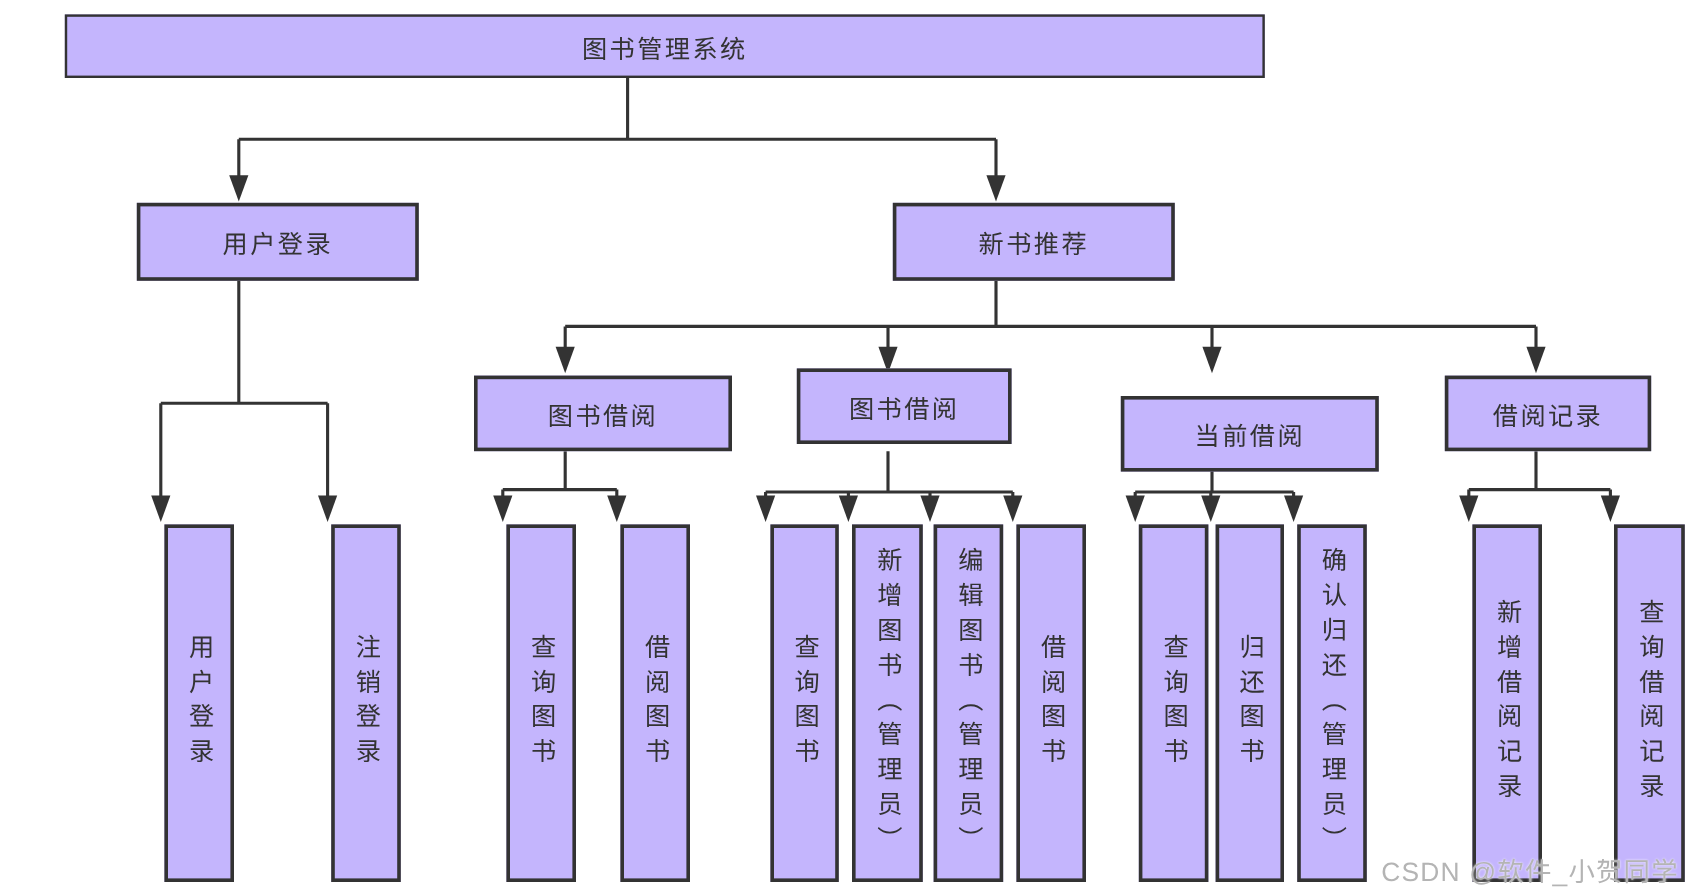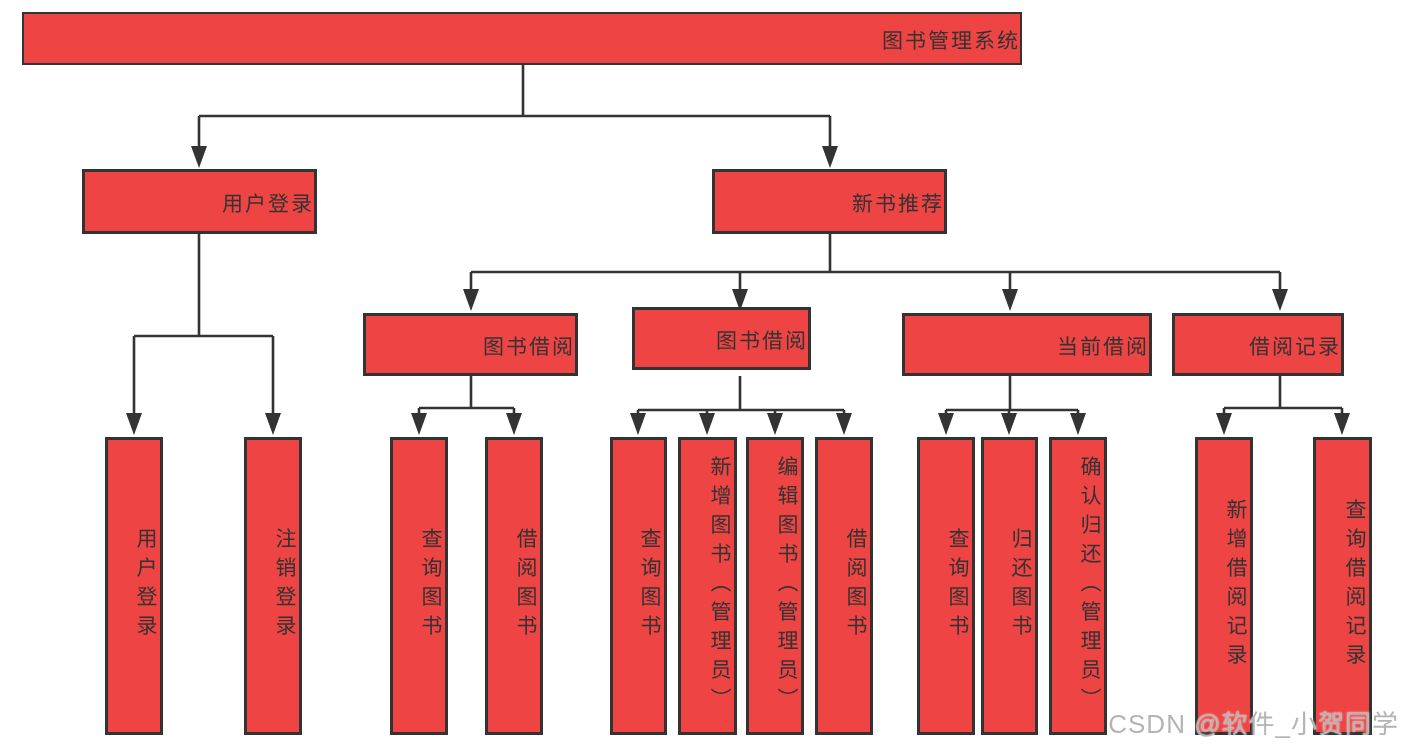--- a/index.html
+++ b/index.html
@@ -8,46 +8,47 @@
     width:1405px;height:747px;
     background:#ffffff;
     overflow:hidden;
     font-family:"Liberation Serif", serif;
     color:#333333;
   }
   .wires{position:absolute;left:0;top:0;}
   .node{
     position:absolute;
     box-sizing:border-box;
-    background:#ef4444;
+    background:#c4b5fd;
     border:3px solid #333333;
     display:flex;
     align-items:center;
-    justify-content:flex-end;
+    justify-content:center;
     text-align:center;
+    margin-left:32px;
   }
   .node.root{border-width:2px;}
   .node span{
     font-size:21px;
     letter-spacing:2px;
     color:#333333;
     white-space:nowrap;
   }
   .node.leaf span{
     writing-mode:vertical-rl;
     text-orientation:mixed;
     letter-spacing:8px;
     white-space:normal;
   }
   .watermark{
     position:absolute;
     right:6px;
     bottom:7px;
     font-family:"Liberation Sans", sans-serif;
-    font-size:26px;
+    font-size:22px;
     color:#b4b4b4;
     text-shadow:0 0 2px #ffffff;
     letter-spacing:1px;
     z-index:5;
   }
 </style>
 </head>
 <body>
 
 <div class="canvas">
@@ -119,21 +120,21 @@
   <div class="node" style="left:712px;top:169px;width:235px;height:65px">
     <span>新书推荐</span>
   </div>
 
   <div class="node" style="left:363px;top:313px;width:215px;height:63px">
     <span>图书借阅</span>
   </div>
   <div class="node" style="left:632px;top:307px;width:179px;height:63px">
     <span>图书借阅</span>
   </div>
-  <div class="node" style="left:902px;top:313px;width:250px;height:63px">
+  <div class="node" style="left:902px;top:330px;width:215px;height:63px">
     <span>当前借阅</span>
   </div>
   <div class="node" style="left:1172px;top:313px;width:172px;height:63px">
     <span>借阅记录</span>
   </div>
 
   <div class="node leaf" style="left:105px;top:437px;width:58px;height:298px">
     <span>用户登录</span>
   </div>
   <div class="node leaf" style="left:244px;top:437px;width:58px;height:298px">

